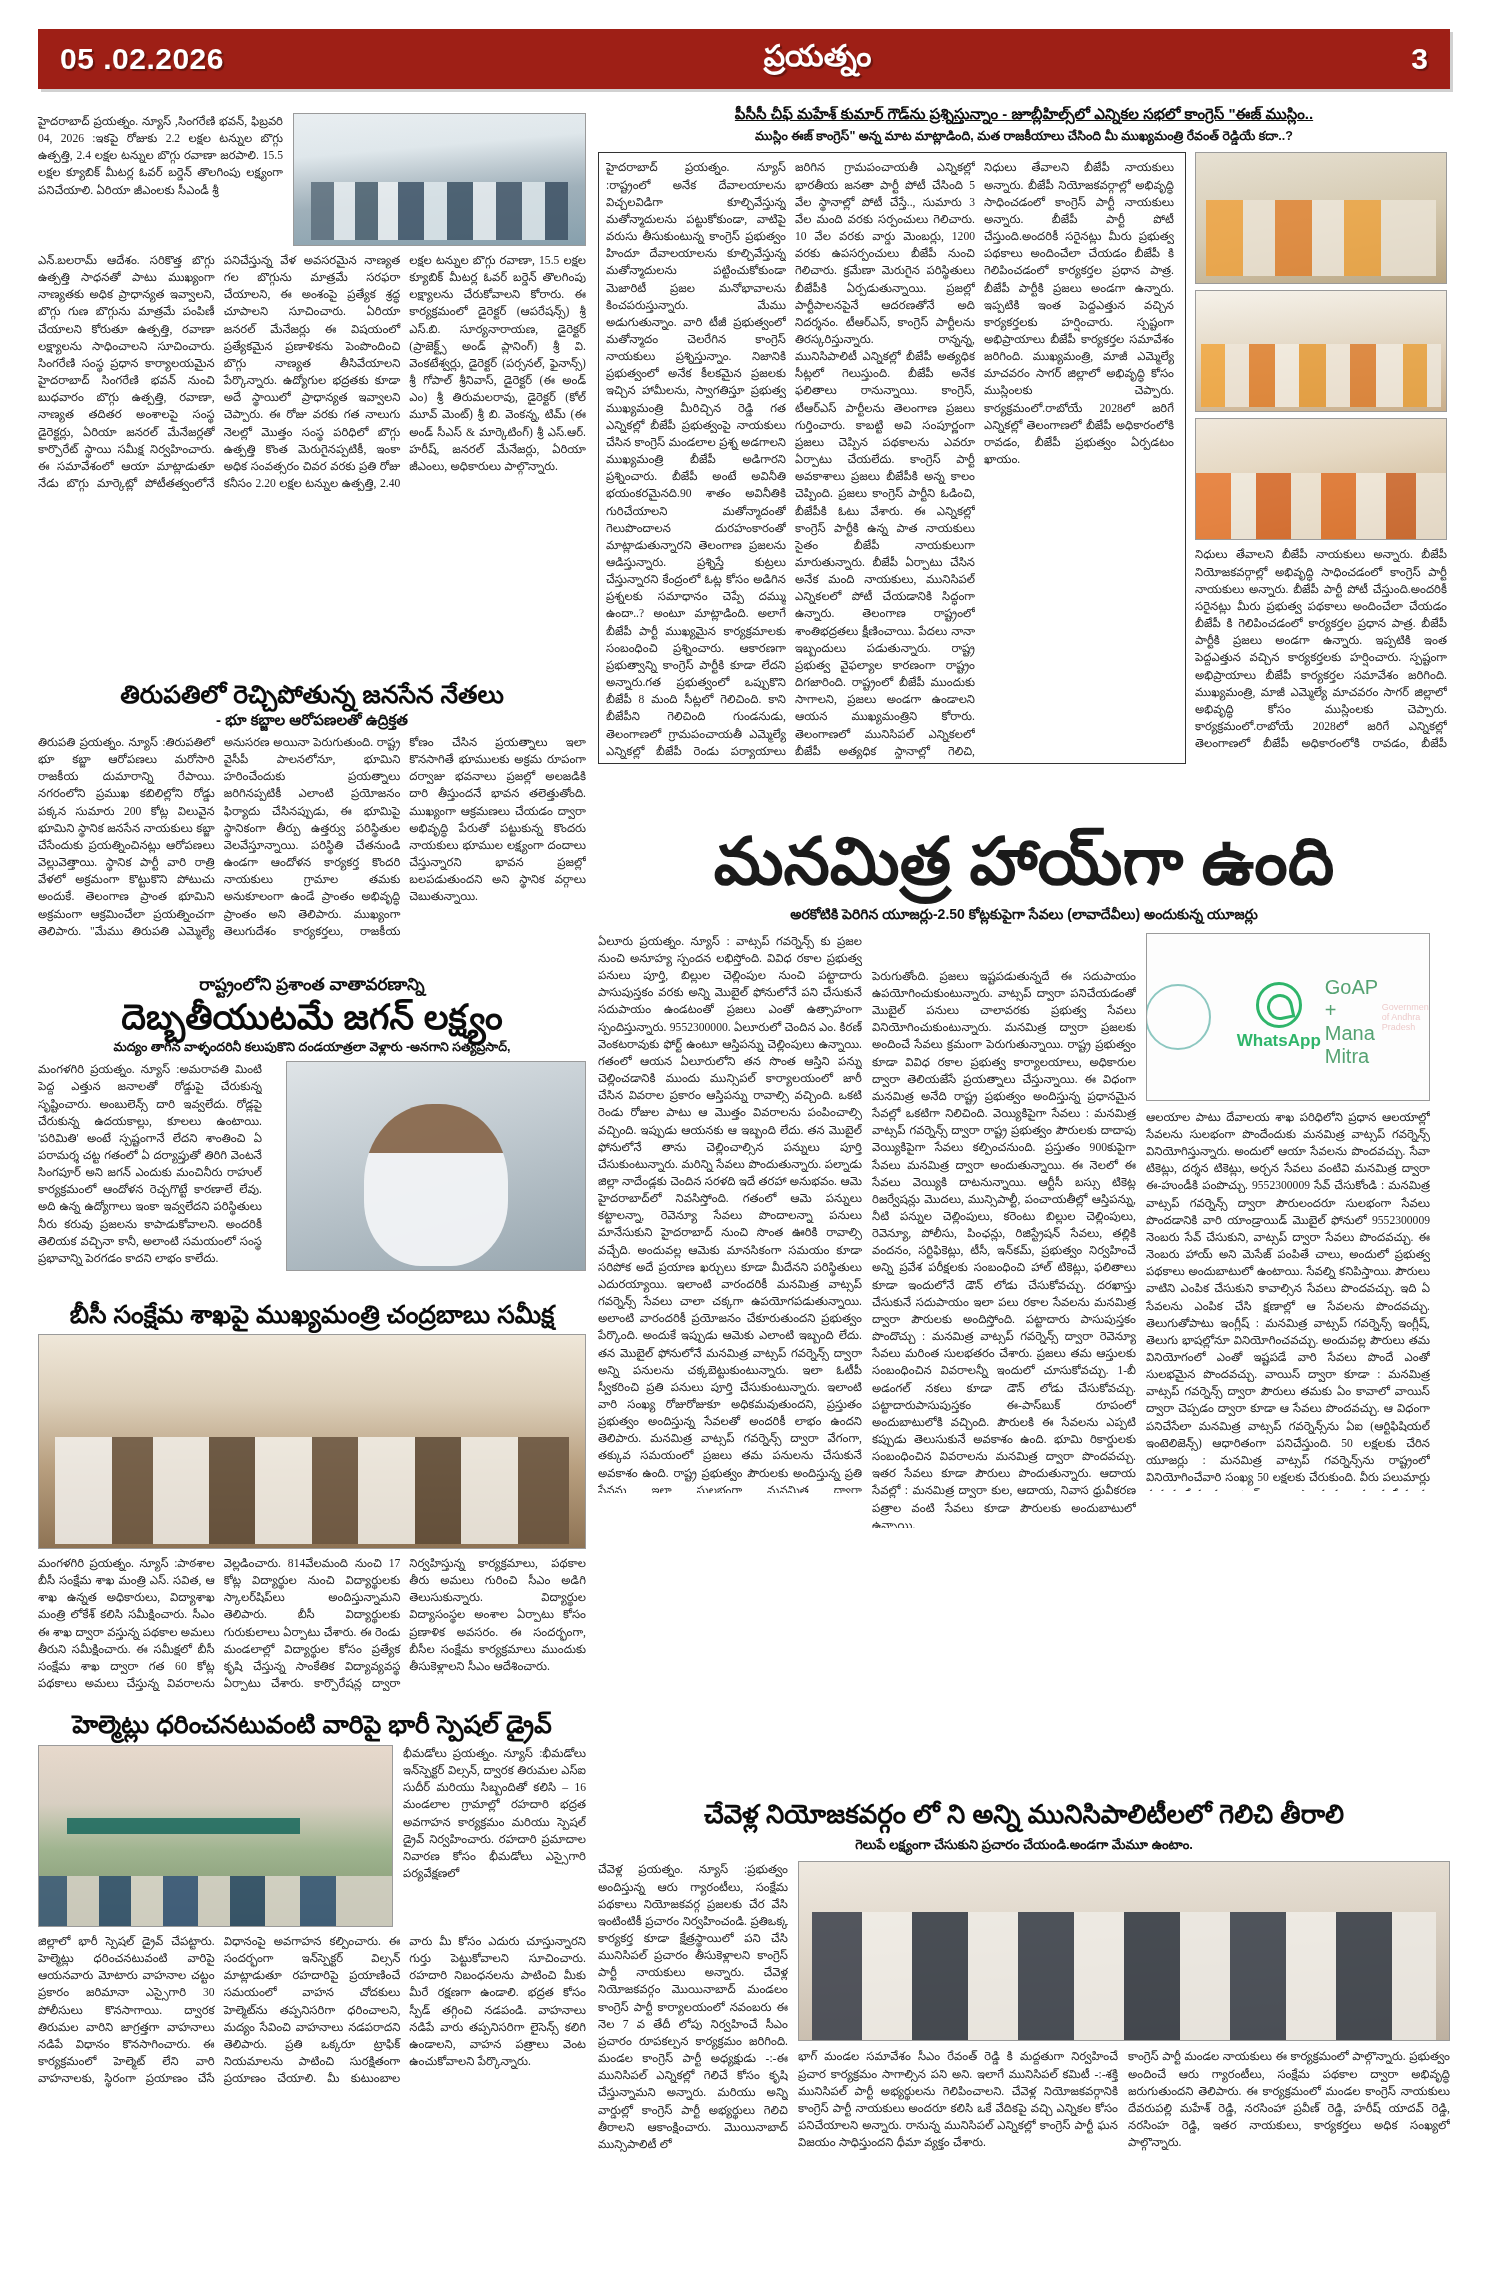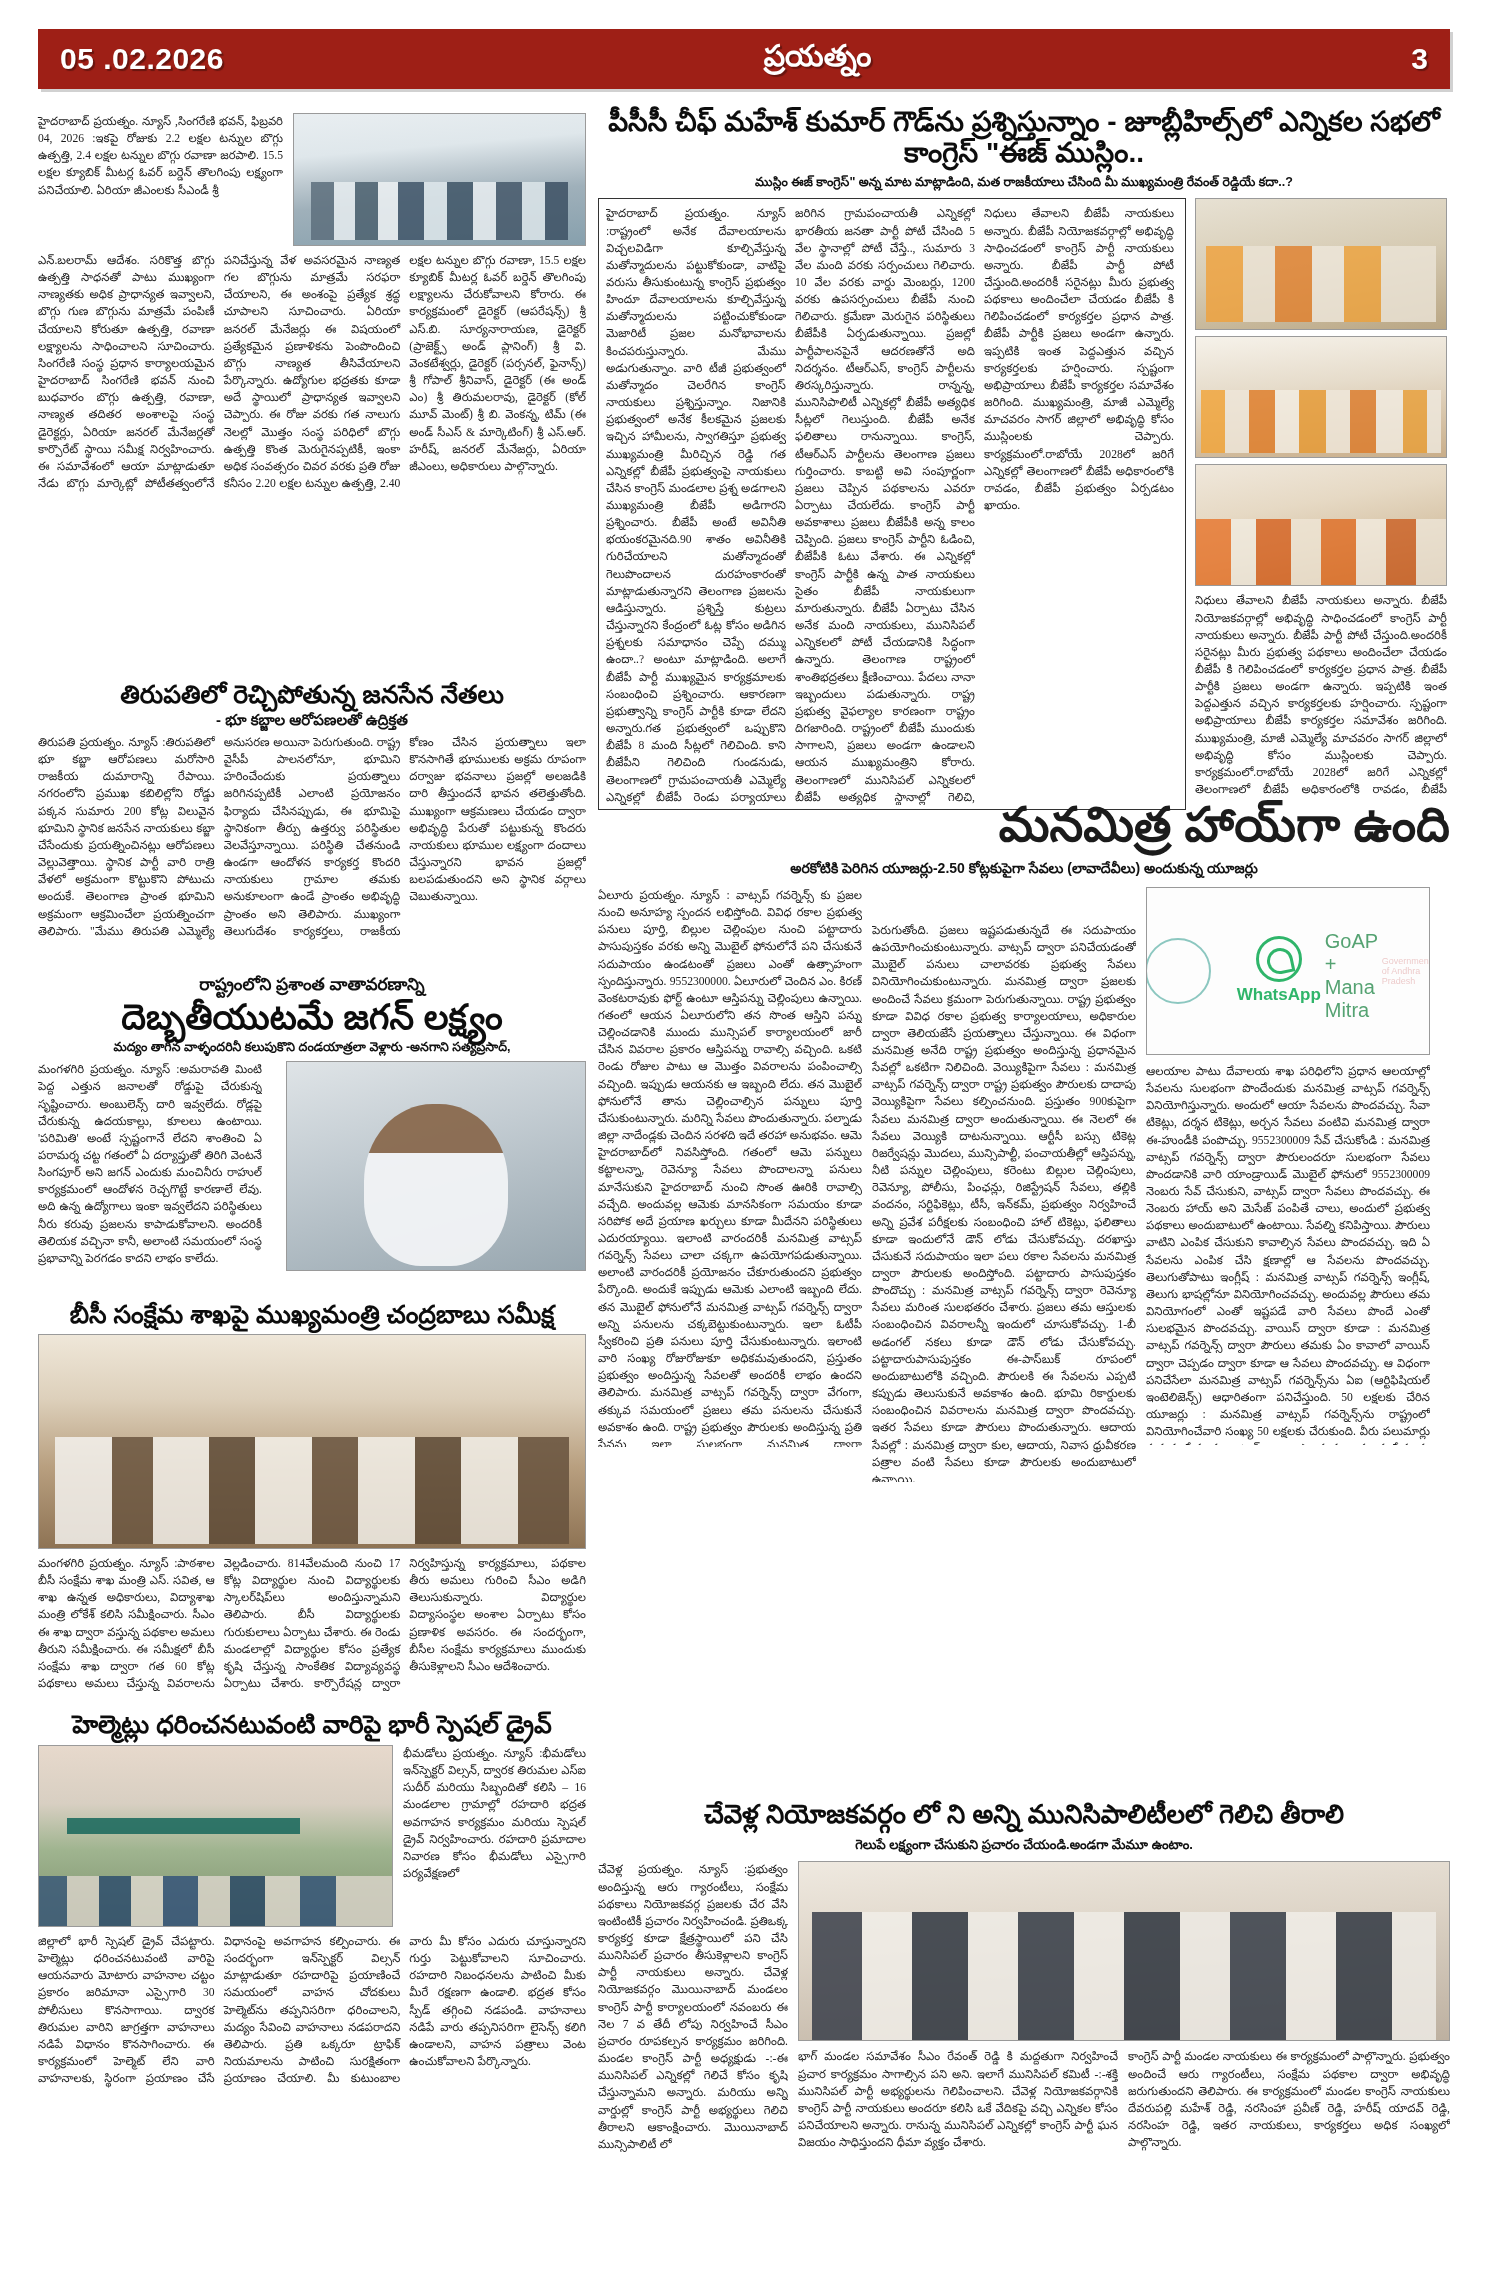--- a/index.html
+++ b/index.html
@@ -28,21 +28,21 @@
   .hl{
     font-family:"Liberation Sans",sans-serif;
     font-weight:bold;color:#0d0d0d;text-align:center;
     line-height:1.12;
   }
   .hl-lg{font-size:25px;}
   .kicker{font-family:"Liberation Sans",sans-serif;font-weight:bold;font-size:15px;text-align:center;color:#111;line-height:1.2;}
   .subhl{font-family:"Liberation Sans",sans-serif;font-weight:bold;font-size:12.5px;text-align:center;color:#111;line-height:1.25;}
   .mega{
     font-family:"Liberation Sans",sans-serif;font-weight:bold;
-    font-size:48px;text-align:right;color:#1b1b1b;line-height:1.05;
+    font-size:66px;text-align:center;color:#1b1b1b;line-height:1.05;margin-top:27px;
   }
 
   
   .body-col{
     font-family:"Liberation Serif","DejaVu Serif",serif;
     font-size:11.6px;line-height:1.48;text-align:justify;
     color:#1a1a1a;hyphens:auto;word-spacing:.5px;
   }
   .box{border:1px solid #333;box-sizing:border-box;}
 
@@ -131,21 +131,21 @@
   <div style="position:absolute;left:38px;top:1710px;width:548px;">
     <div class="hl hl-lg">హెల్మెట్లు ధరించనటువంటి వారిపై భారీ స్పెషల్ డ్రైవ్</div>
     <div style="display:flex;gap:10px;margin-top:7px;">
       <div class="photo ph-road" style="width:355px;height:182px;"></div>
       <div class="body-col" style="width:183px;height:182px;overflow:hidden;">భీమడోలు ప్రయత్నం. న్యూస్ :భీమడోలు ఇన్‌స్పెక్టర్ విల్సన్, ద్వారక తిరుమల ఎస్ఐ సుదీర్ మరియు సిబ్బందితో కలిసి – 16 మండలాల గ్రామాల్లో రహదారి భద్రత అవగాహన కార్యక్రమం మరియు స్పెషల్ డ్రైవ్ నిర్వహించారు. రహదారి ప్రమాదాల నివారణ కోసం భీమడోలు ఎస్సైగారి పర్యవేక్షణలో</div>
     </div>
     <div class="body-col" style="margin-top:6px;column-count:3;column-gap:9px;height:320px;overflow:hidden;">జిల్లాలో భారీ స్పెషల్ డ్రైవ్ చేపట్టారు. హెల్మెట్లు ధరించనటువంటి వారిపై ఆయనవారు మోటారు వాహనాల చట్టం ప్రకారం జరిమానా ఎస్సైగారి 30 పోలీసులు కొనసాగాయి. ద్వారక తిరుమల వారిని జాగ్రత్తగా వాహనాలు నడిపే విధానం కొనసాగించారు. ఈ కార్యక్రమంలో హెల్మెట్ లేని వారి వాహనాలకు, స్థిరంగా ప్రయాణం చేసే విధానంపై అవగాహన కల్పించారు. ఈ సందర్భంగా ఇన్‌స్పెక్టర్ విల్సన్ మాట్లాడుతూ రహదారిపై ప్రయాణించే సమయంలో వాహన చోదకులు హెల్మెట్‌ను తప్పనిసరిగా ధరించాలని, మద్యం సేవించి వాహనాలు నడపరాదని తెలిపారు. ప్రతి ఒక్కరూ ట్రాఫిక్ నియమాలను పాటించి సురక్షితంగా ప్రయాణం చేయాలి. మీ కుటుంబాల వారు మీ కోసం ఎదురు చూస్తున్నారని గుర్తు పెట్టుకోవాలని సూచించారు. రహదారి నిబంధనలను పాటించి మీకు మీరే రక్షణగా ఉండాలి. భద్రత కోసం స్పీడ్ తగ్గించి నడపండి. వాహనాలు నడిపే వారు తప్పనిసరిగా లైసెన్స్ కలిగి ఉండాలని, వాహన పత్రాలు వెంట ఉంచుకోవాలని పేర్కొన్నారు.</div>
   </div>
 
   <div style="position:absolute;left:598px;top:106px;width:852px;">
-    <div class="hl" style="font-size:28px;">పీసీసీ చీఫ్ మహేశ్ కుమార్ గౌడ్‌ను ప్రశ్నిస్తున్నాం - జూబ్లీహిల్స్‌లో ఎన్నికల సభలో కాంగ్రెస్ "ఈజ్ ముస్లిం..</div>
+    <div class="hl" style="font-size:15px;text-decoration:underline;">పీసీసీ చీఫ్ మహేశ్ కుమార్ గౌడ్‌ను ప్రశ్నిస్తున్నాం - జూబ్లీహిల్స్‌లో ఎన్నికల సభలో కాంగ్రెస్ "ఈజ్ ముస్లిం..</div>
     <div class="subhl" style="margin-top:6px;">ముస్లిం ఈజ్ కాంగ్రెస్" అన్న మాట మాట్లాడింది, మత రాజకీయాలు చేసింది మీ ముఖ్యమంత్రి రేవంత్ రెడ్డియే కదా..?</div>
 
     <div style="display:flex;gap:9px;margin-top:8px;">
       <div class="box" style="width:588px;padding:6px 7px 4px 7px;box-sizing:border-box;">
         <div style="display:flex;gap:9px;">
           <div class="body-col" style="width:180px;height:600px;overflow:hidden;">హైదరాబాద్ ప్రయత్నం. న్యూస్ :రాష్ట్రంలో అనేక దేవాలయాలను విచ్చలవిడిగా కూల్చివేస్తున్న మతోన్మాదులను పట్టుకోకుండా, వాటిపై వరుసు తీసుకుంటున్న కాంగ్రెస్ ప్రభుత్వం హిందూ దేవాలయాలను కూల్చివేస్తున్న మతోన్మాదులను పట్టించుకోకుండా మెజారిటీ ప్రజల మనోభావాలను కించపరుస్తున్నారు. మేము అడుగుతున్నాం. వారి టీజీ ప్రభుత్వంలో మతోన్మాదం చెలరేగిన కాంగ్రెస్ నాయకులు ప్రశ్నిస్తున్నాం. నిజానికి ప్రభుత్వంలో అనేక కీలకమైన ప్రజలకు ఇచ్చిన హామీలను, స్వాగతిస్తూ ప్రభుత్వ ముఖ్యమంత్రి మీరిచ్చిన రెడ్డి గత ఎన్నికల్లో బీజేపీ ప్రభుత్వంపై నాయకులు చేసిన కాంగ్రెస్ మండలాల ప్రశ్న అడగాలని ముఖ్యమంత్రి బీజేపీ అడిగారని ప్రశ్నించారు.
 
 బీజేపీ అంటే అవినీతి భయంకరమైనది.90 శాతం అవినీతికి గురిచేయాలని మతోన్మాదంతో గెలుపొందాలన దురహంకారంతో మాట్లాడుతున్నారని తెలంగాణ ప్రజలను ఆడిస్తున్నారు. ప్రశ్నిస్తే కుట్రలు చేస్తున్నారని కేంద్రంలో ఓట్ల కోసం అడిగిన ప్రశ్నలకు సమాధానం చెప్పే దమ్ము ఉందా..? అంటూ మాట్లాడింది. అలాగే బీజేపీ పార్టీ ముఖ్యమైన కార్యక్రమాలకు సంబంధించి ప్రశ్నించారు. ఆకారణగా ప్రభుత్వాన్ని కాంగ్రెస్ పార్టీకి కూడా లేదని అన్నారు.గత ప్రభుత్వంలో ఒప్పుకొని బీజేపీ 8 మంది సీట్లలో గెలిచింది. కాని బీజేపీని గెలిచింది గుండనుడు, తెలంగాణలో గ్రామపంచాయతీ ఎమ్మెల్యే ఎన్నికల్లో బీజేపీ రెండు పర్యాయాలు గెలిచింది. బీజేపీ మంచి పాలన దొరకదేకు. కాంగ్రెస్‌లో బీజేపీ టికెట్ ఇస్తామని ఓటింగ్‌లోని మొన్న</div>
           <div class="body-col" style="width:180px;height:600px;overflow:hidden;">జరిగిన గ్రామపంచాయతీ ఎన్నికల్లో భారతీయ జనతా పార్టీ పోటీ చేసింది 5 వేల స్థానాల్లో పోటీ చేస్తే.., సుమారు 3 వేల మంది వరకు సర్పంచులు గెలిచారు. 10 వేల వరకు వార్డు మెంబర్లు, 1200 వరకు ఉపసర్పంచులు బీజేపీ నుంచి గెలిచారు. క్రమేణా మెరుగైన పరిస్థితులు బీజేపీకి ఏర్పడుతున్నాయి. ప్రజల్లో పార్టీపాలనపైనే ఆదరణతోనే అది నిదర్శనం. టీఆర్ఎస్, కాంగ్రెస్ పార్టీలను తిరస్కరిస్తున్నారు. రాన్నన్న, మునిసిపాలిటీ ఎన్నికల్లో బీజేపీ అత్యధిక సీట్లలో గెలుస్తుంది. బీజేపీ అనేక ఫలితాలు రానున్నాయి. కాంగ్రెస్, టీఆర్ఎస్ పార్టీలను తెలంగాణ ప్రజలు గుర్తించారు. కాబట్టి అవి సంపూర్ణంగా ప్రజలు చెప్పిన పథకాలను ఎవరూ ఏర్పాటు చేయలేదు. కాంగ్రెస్ పార్టీ అవకాశాలు ప్రజలు బీజేపీకి అన్న కాలం చెప్పింది. ప్రజలు కాంగ్రెస్ పార్టీని ఓడించి, బీజేపీకి ఓటు వేశారు. ఈ ఎన్నికల్లో కాంగ్రెస్ పార్టీకి ఉన్న పాత నాయకులు సైతం బీజేపీ నాయకులుగా మారుతున్నారు. బీజేపీ ఏర్పాటు చేసిన అనేక మంది నాయకులు, మునిసిపల్ ఎన్నికలలో పోటీ చేయడానికి సిద్ధంగా ఉన్నారు.
 

